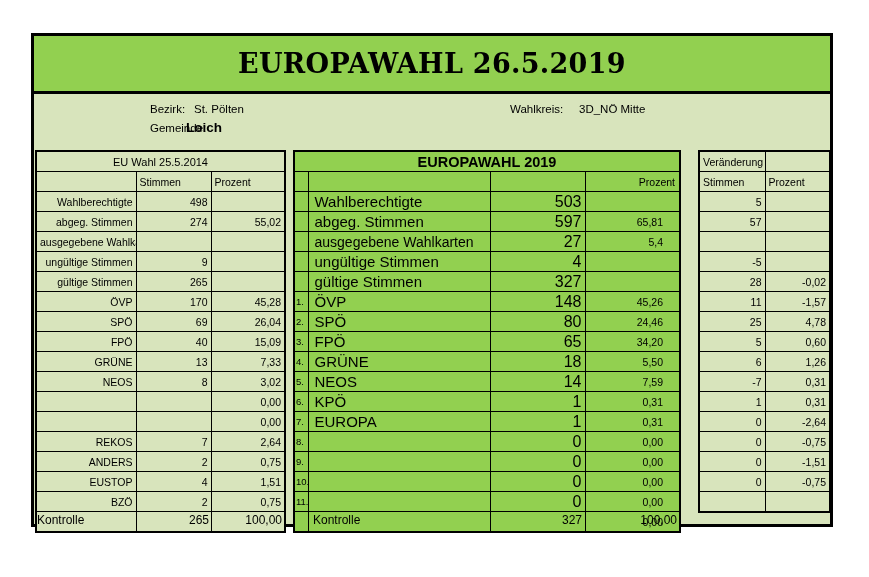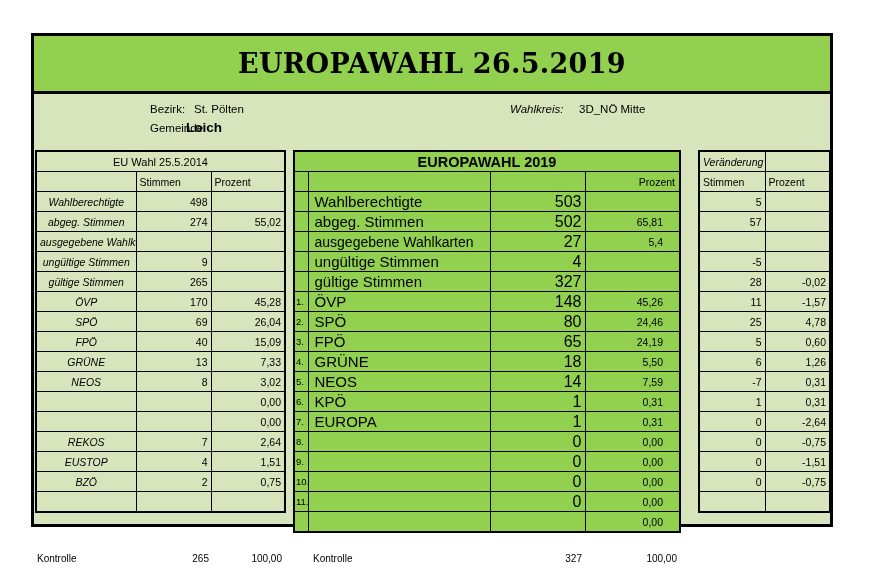--- a/index.html
+++ b/index.html
@@ -79,21 +79,21 @@
     padding: 0 3px;
     height: 19px;
     overflow: hidden;
     white-space: nowrap;
     font-size: 11px;
     color: #000000;
     vertical-align: middle;
     background: #d8e4bc;
   }
   .num { text-align: right; }
-  .lft { text-align: center; font-style: italic; }
+  .lft { text-align: right; }
 
   
   #tbl-left {
     left: 35px;
     top: 150px;
     width: 251px;
     border: 2px solid #000;
   }
   #tbl-left td { height: 19px; font-size: 10.5px; }
   #tbl-left .hdr-title { text-align: center; font-size: 11px; }
@@ -151,44 +151,43 @@
     top: 150px;
     width: 131px;
     border: 2px solid #000;
   }
   #tbl-right td { height: 19px; font-size: 10.5px; }
   #tbl-right .colhdr { text-align: left; }
 
   
   .kontrolle {
     position: absolute;
-    font-size: 10px;
+    font-size: 12px;
     color: #000;
     white-space: nowrap;
-    margin-top: 40px;
   }
   .k-label { text-align: left; }
   .k-num { text-align: right; }
 </style>
 </head>
 <body>
 
 <div id="page">
   <div id="sheet">
 
     <div id="title-banner">
       <span id="title-text">EUROPAWAHL 26.5.2019</span>
     </div>
 
     <div id="info-strip">
       <span class="info-label" style="left:92px; top:9px;">Bezirk:</span>
       <span class="info-value" style="left:160px; top:9px;">St. Pölten</span>
       <span class="info-label" style="left:92px; top:28px;">Gemeinde:</span>
       <span class="info-value strong" style="left:152px; top:26px;">Loich</span>
-      <span class="info-label" style="left:452px; top:9px;font-style:italic;">Wahlkreis:</span>
+      <span class="info-label" style="left:452px; top:9px;">Wahlkreis:</span>
       <span class="info-value" style="left:545px; top:9px;">3D_NÖ Mitte</span>
     </div>
 
   </div>
 
   <table class="xtable" id="tbl-left">
     <colgroup>
       <col style="width:100px">
       <col style="width:75px">
       <col style="width:74px">
@@ -259,20 +258,25 @@
         </tr>
       <tr>
           <td class="lft"></td>
           <td class="num"></td>
           <td class="num">0,00</td>
         </tr>
       <tr>
           <td class="lft">REKOS</td>
           <td class="num">7</td>
           <td class="num">2,64</td>
+        </tr>
+      <tr>
+          <td class="lft">ANDERS</td>
+          <td class="num">2</td>
+          <td class="num">0,75</td>
         </tr>
       <tr>
           <td class="lft">EUSTOP</td>
           <td class="num">4</td>
           <td class="num">1,51</td>
         </tr>
       <tr>
           <td class="lft">BZÖ</td>
           <td class="num">2</td>
           <td class="num">0,75</td>
@@ -304,21 +308,21 @@
       </tr>
       <tr>
           <td class="c-rank"></td>
           <td class="c-name">Wahlberechtigte</td>
           <td class="c-votes">503</td>
           <td class="c-pct"></td>
         </tr>
       <tr>
           <td class="c-rank"></td>
           <td class="c-name">abgeg. Stimmen</td>
-          <td class="c-votes">502</td>
+          <td class="c-votes">597</td>
           <td class="c-pct">65,81</td>
         </tr>
       <tr>
           <td class="c-rank"></td>
           <td class="c-name small">ausgegebene Wahlkarten</td>
           <td class="c-votes">27</td>
           <td class="c-pct">5,4</td>
         </tr>
       <tr>
           <td class="c-rank"></td>
@@ -341,21 +345,21 @@
       <tr>
           <td class="c-rank">2.</td>
           <td class="c-name">SPÖ</td>
           <td class="c-votes">80</td>
           <td class="c-pct">24,46</td>
         </tr>
       <tr>
           <td class="c-rank">3.</td>
           <td class="c-name">FPÖ</td>
           <td class="c-votes">65</td>
-          <td class="c-pct">24,19</td>
+          <td class="c-pct">34,20</td>
         </tr>
       <tr>
           <td class="c-rank">4.</td>
           <td class="c-name">GRÜNE</td>
           <td class="c-votes">18</td>
           <td class="c-pct">5,50</td>
         </tr>
       <tr>
           <td class="c-rank">5.</td>
           <td class="c-name">NEOS</td>

